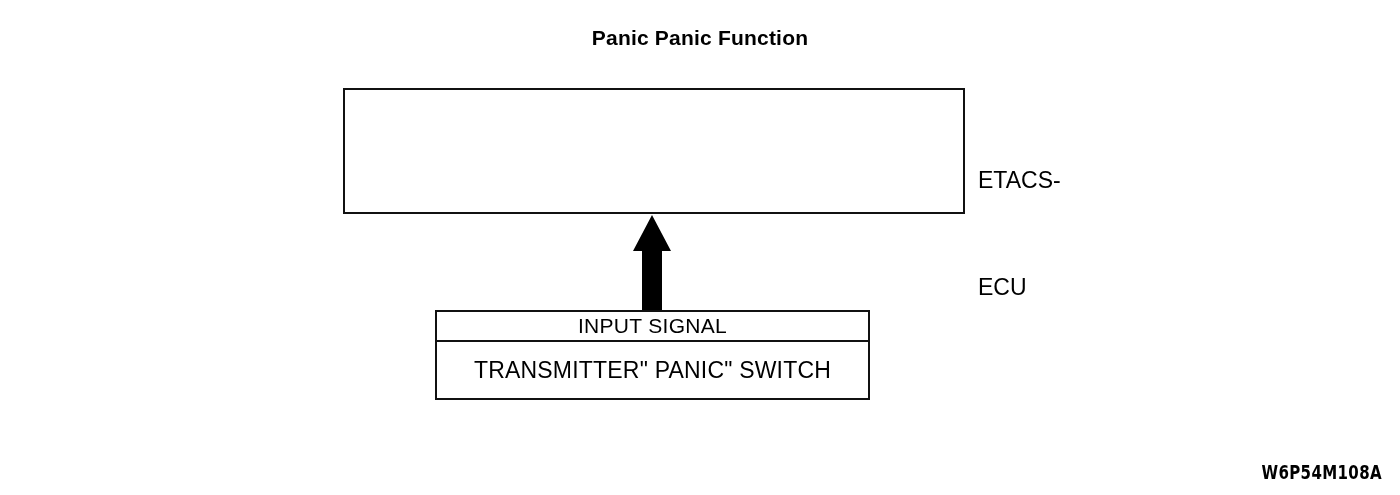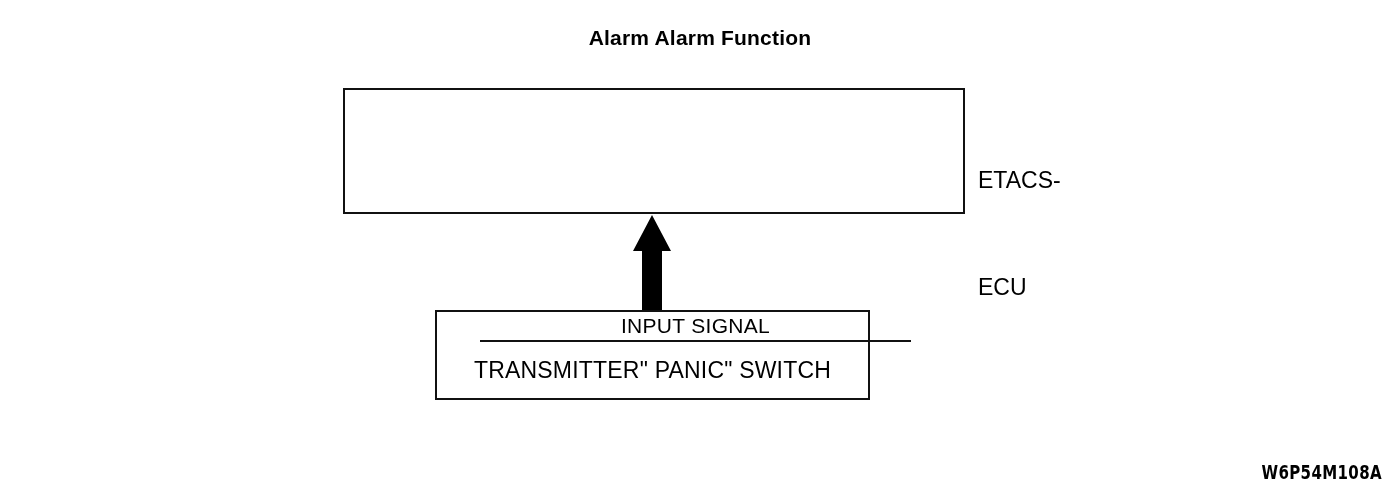--- a/index.html
+++ b/index.html
@@ -96,21 +96,20 @@
     left: 0;
     top: 0;
     width: 100%;
     height: 30px;
     box-sizing: border-box;
     border-bottom: 2px solid #111111;
     display: flex;
     align-items: center;
     justify-content: center;
     background: transparent;
-    margin-left: 43px;
   }
   .source-header-text {
     font-size: 21px;
     line-height: 22px;
     letter-spacing: 0.3px;
     white-space: nowrap;
   }
 
   .source-body {
     position: absolute;
@@ -142,21 +141,21 @@
     transform-origin: right bottom;
     white-space: nowrap;
   }
 </style>
 </head>
 <body>
 
 <div class="canvas">
 
   <div class="diagram-title">
-    <span>Alarm Alarm Function</span>
+    <span>Panic Panic Function</span>
   </div>
 
   <div class="ecu-box">
     <span></span>
   </div>
 
   <div class="ecu-label">
     <span class="line">ETACS-</span>
     <span class="line">ECU</span>
   </div>

